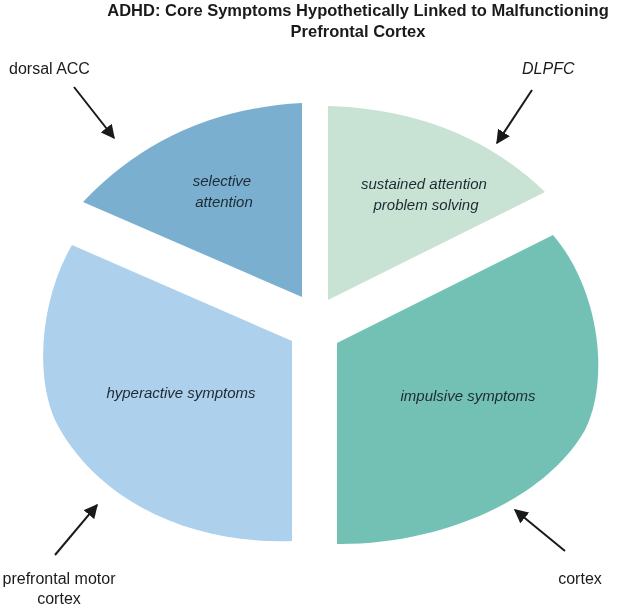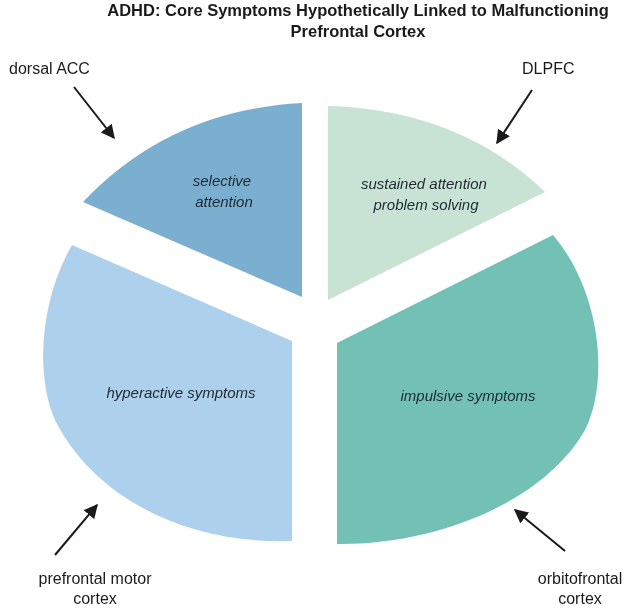--- a/index.html
+++ b/index.html
@@ -51,21 +51,20 @@
     <tspan x="468" y="401">impulsive symptoms</tspan>
   </text>
 
   <line x1="74" y1="87" x2="114" y2="138" stroke="#1a1a1a" stroke-width="2" marker-end="url(#ah)"></line>
   <line x1="532" y1="90" x2="497" y2="143" stroke="#1a1a1a" stroke-width="2" marker-end="url(#ah)"></line>
   <line x1="55" y1="555" x2="97" y2="505" stroke="#1a1a1a" stroke-width="2" marker-end="url(#ah)"></line>
   <line x1="565" y1="551" x2="515" y2="510" stroke="#1a1a1a" stroke-width="2" marker-end="url(#ah)"></line>
 </svg>
 
 <div class="region-label" style="left:9px; top:59px;">dorsal ACC</div>
-<div class="region-label" style="left:522px; top:59px;">DLPFC</div>
-<div class="region-label" style="left:0px; top:569px; width:118px;margin-left:36px;">
+<div class="region-label" style="left:522px; top:59px;font-style:italic;">DLPFC</div>
+<div class="region-label" style="left:0px; top:569px; width:118px;">
   <div>prefrontal motor</div>
   <div>cortex</div>
 </div>
 <div class="region-label" style="left:531px; top:569px; width:98px;">
-  <div>orbitofrontal</div>
   <div>cortex</div>
 </div>
 
 </body></html>

